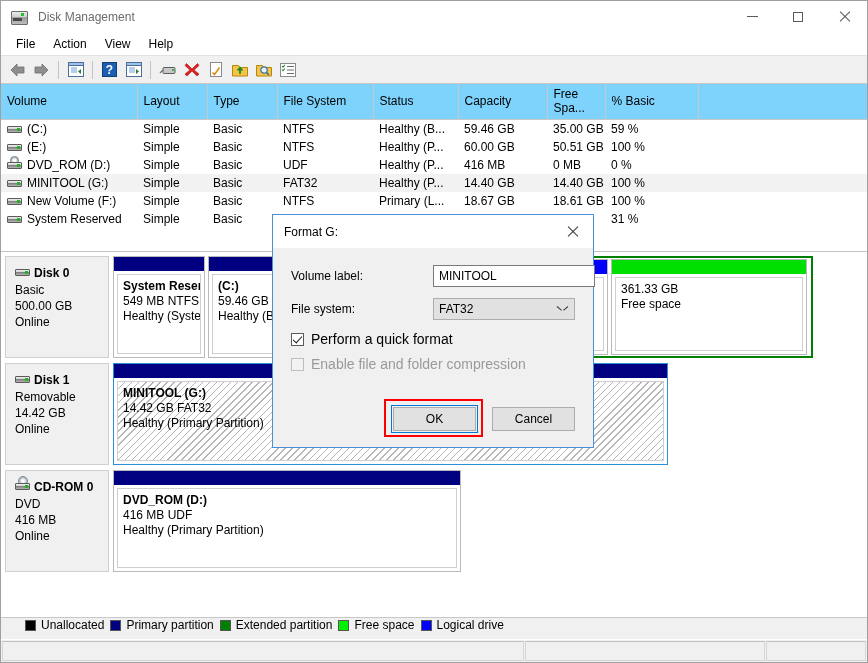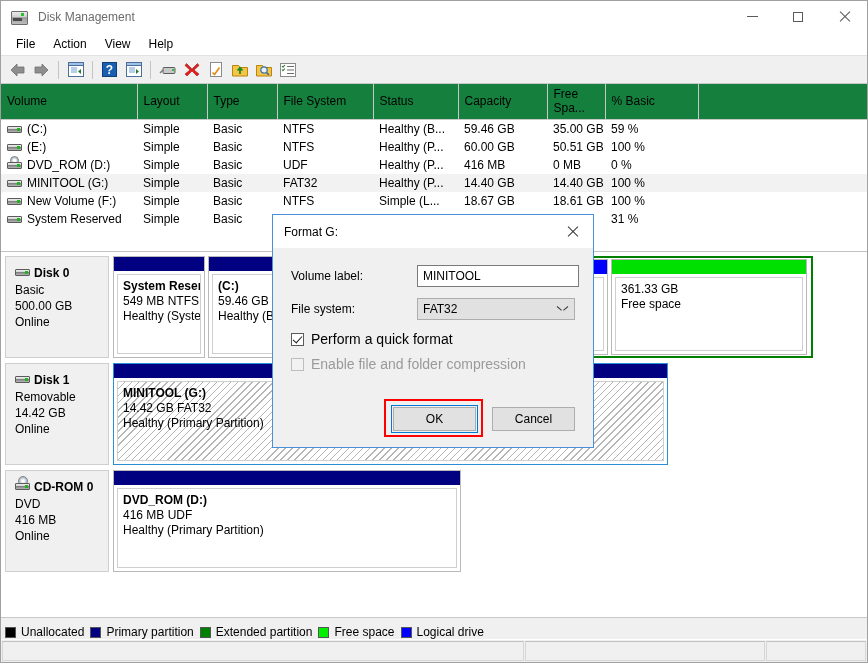--- a/index.html
+++ b/index.html
@@ -127,21 +127,21 @@
     border-bottom: 1px solid #c3c3c3;
     position: relative;
     overflow: hidden;
   }
   table.vol {
     border-collapse: collapse;
     width: 868px;
     table-layout: fixed;
   }
   table.vol th {
-    background: #15803d;
+    background: #7dd3fc;
     border-right: 1px solid #c8c8c8;
     border-bottom: 1px solid #c8c8c8;
     font-weight: normal;
     font-size: 12px;
     text-align: left;
     padding: 3px 0 4px 6px;
     height: 13px;
     color: #000;
   }
   table.vol td {
@@ -283,22 +283,22 @@
     margin-right: 3px;
   }
 
   
   .legend {
     height: 21px;
     flex: 0 0 auto;
     background: #f0f0f0;
     border-top: 1px solid #c8c8c8;
     display: flex;
-    align-items: flex-end;
-    padding-left: 4px;
+    align-items: flex-start;
+    padding-left: 24px;
     gap: 6px;
     font-size: 12px;
   }
   .lg-item { display: flex; align-items: center; gap: 5px; }
   .lg-sw { width: 11px; height: 11px; border: 1px solid #555; box-sizing: border-box; }
 
   
   .statusbar {
     height: 22px;
     flex: 0 0 auto;
@@ -357,20 +357,21 @@
   .dlg-body {
     flex: 1 1 auto;
     padding: 17px 18px 0 18px;
     position: relative;
   }
   .frm-row {
     display: flex;
     align-items: center;
     margin-bottom: 11px;
     height: 22px;
+    gap: 16px;
   }
   .frm-label {
     width: 126px;
     flex: 0 0 126px;
     font-size: 12px;
   }
   .frm-input {
     flex: 1 1 auto;
     height: 22px;
     border: 1px solid #7a7a7a;
@@ -643,21 +644,21 @@
             <td>14.40 GB</td>
             <td>14.40 GB</td>
             <td>100 %</td>
             <td></td>
           </tr>
           <tr class="vol-row">
             <td><span class="vicon"><span class="bar"></span><span class="led"></span></span><span>New Volume (F:)</span></td>
             <td>Simple</td>
             <td>Basic</td>
             <td>NTFS</td>
-            <td>Simple (L...</td>
+            <td>Primary (L...</td>
             <td>18.67 GB</td>
             <td>18.61 GB</td>
             <td>100 %</td>
             <td></td>
           </tr>
           <tr class="vol-row">
             <td><span class="vicon"><span class="bar"></span><span class="led"></span></span><span>System Reserved</span></td>
             <td>Simple</td>
             <td>Basic</td>
             <td>NTFS</td>

